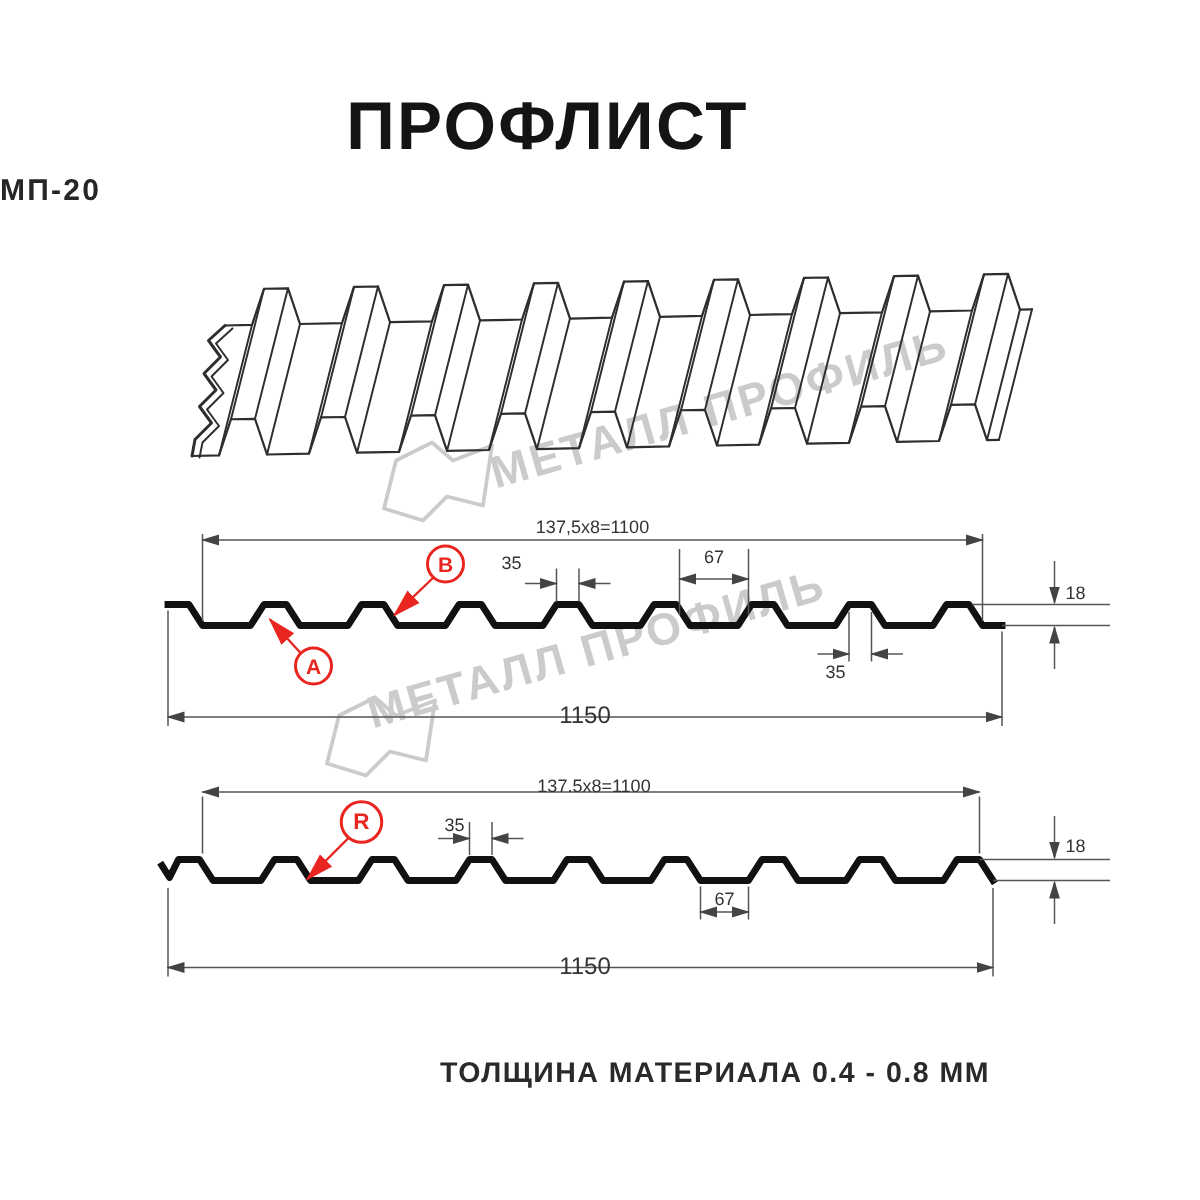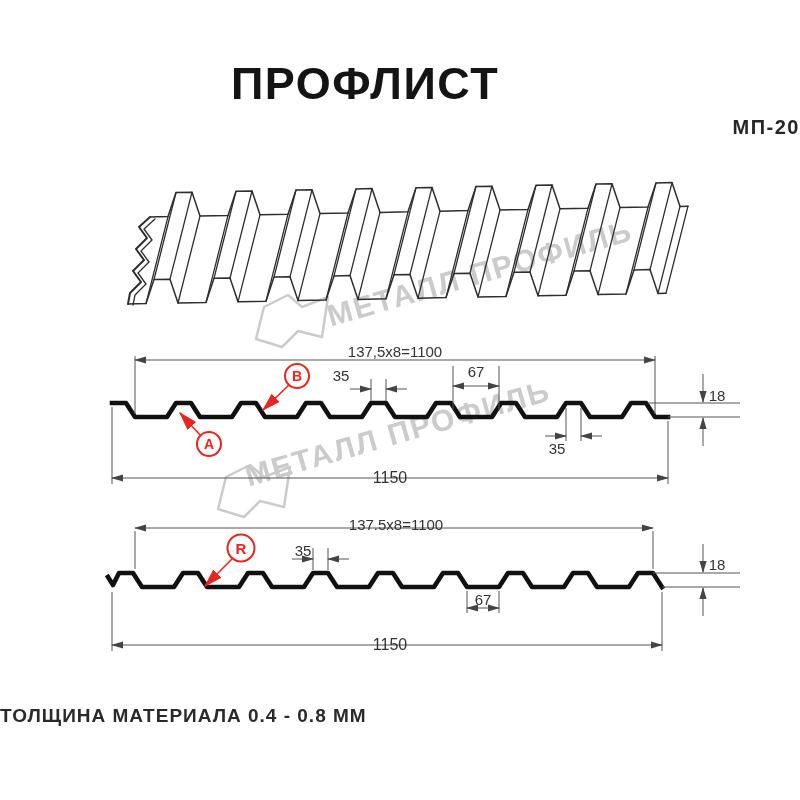--- a/index.html
+++ b/index.html
@@ -6,37 +6,37 @@
   body{
     width:800px;height:800px;position:relative;background:#ffffff;
     font-family:"Liberation Sans", sans-serif;overflow:hidden;
   }
   .abs{position:absolute;}
   .page-title{
     top:58px;left:0;width:730px;text-align:center;
     font-size:45px;font-weight:700;letter-spacing:1.5px;color:#141414;
   }
   .page-subtitle{
-    top:116px;left:0;width:800px;text-align:right;
+    top:116px;left:0;width:800px;text-align:left;
     font-size:20px;font-weight:600;letter-spacing:1.5px;color:#262626;
   }
   .footer-note{
-    top:705px;left:0;width:660px;text-align:left;
+    top:705px;left:0;width:660px;text-align:right;
     font-size:19px;font-weight:600;letter-spacing:1px;color:#2a2a2a;
   }
   .watermark-text{
     font-size:30px;font-weight:700;letter-spacing:2px;color:#cbcbcb;
     white-space:nowrap;transform-origin:0 50%;z-index:1;
   }
   #wm1-text{left:328px;top:300px;transform:rotate(-16deg);}
   #wm2-text{left:246px;top:460px;transform:rotate(-16deg);}
   .wm-logo{z-index:1;}
   #drawing{left:0;top:0;z-index:2;}
   .dim-label{
-    font-size:15px;color:#333;z-index:3;white-space:nowrap;
+    font-size:12px;color:#333;z-index:3;white-space:nowrap;
     transform:translate(-50%,-50%);
   }
   .dim-label.big{font-size:16px;margin-top:12px;}
   .ref-circle{
     z-index:3;border:2.5px solid #e8251f;border-radius:50%;background:#fff;
     color:#e8251f;font-weight:700;display:flex;align-items:center;justify-content:center;
     transform:translate(-50%,-50%);
   }
   .ref-circle.small{width:22px;height:22px;font-size:14px;}
   .ref-circle.large{width:25px;height:25px;font-size:15px;}

